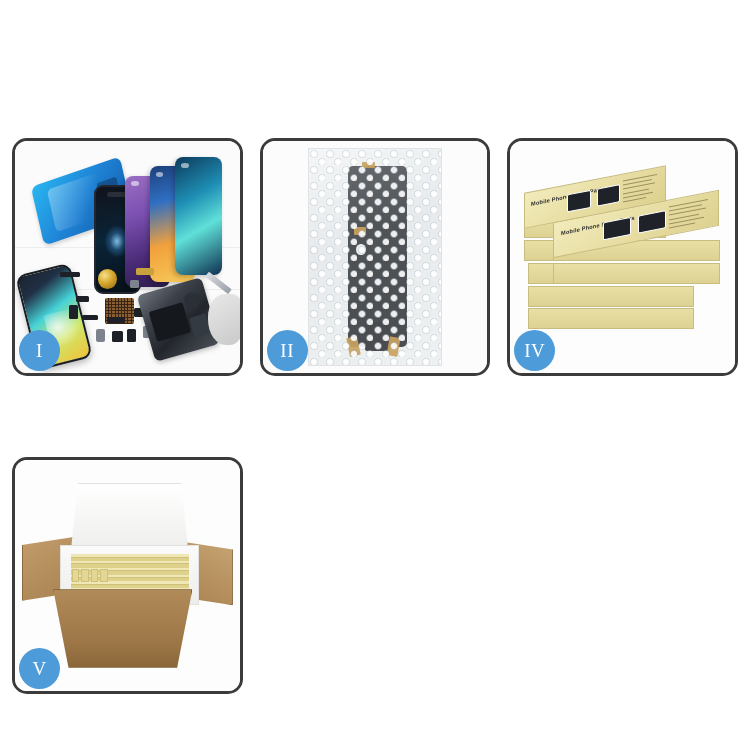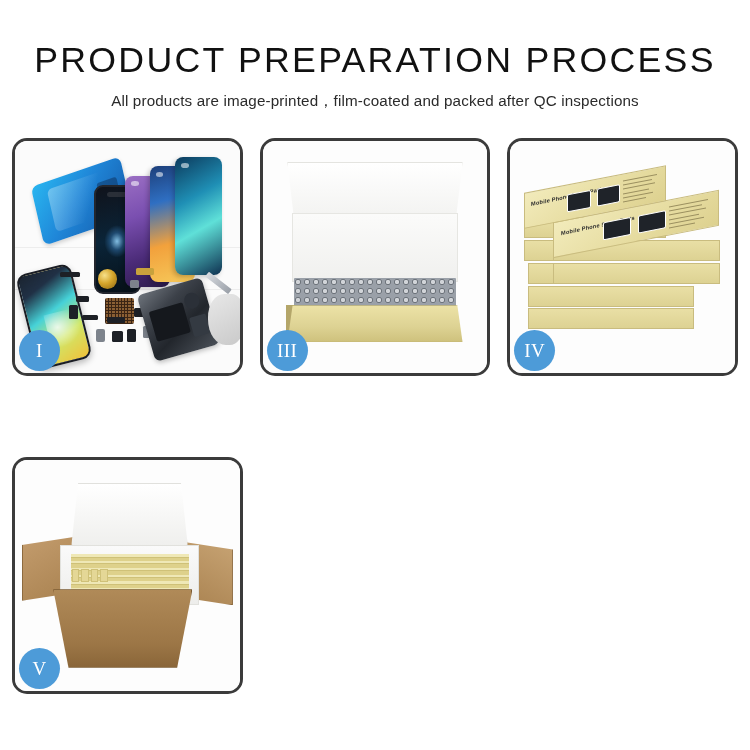--- a/index.html
+++ b/index.html
@@ -326,24 +326,20 @@
   }
   .c6-tape{ position:absolute; background:rgba(146,114,74,.75); }
   .c6-t1{ left:23%; top:35%; width:8%; height:7%; transform:skewY(24deg); }
   .c6-t2{ left:23%; top:70%; width:8%; height:7%; transform:skewY(24deg); }
 </style>
 </head>
 <body>
 
 <div class="page">
 
-  <div class="header">
-    <div class="title">PRODUCT PREPARATION PROCESS</div>
-    <div class="subtitle">All products are image-printed，film-coated and packed after QC inspections</div>
-  </div>
 
   <div class="grid">
 
     <div class="panel">
       <div class="panel-inner p1">
         <div class="band" style="top:46%"></div>
         <div class="band" style="top:64%"></div>
 
         <div class="blue-film">
             <span class="notch"></span>
@@ -387,31 +383,37 @@
           <span class="blk b1"></span>
             <span class="blk b2"></span>
             <span class="blk b3"></span>
         </div>
         <div class="hand"></div>
         <div class="tweezer"></div>
       </div>
       <div class="badge">I</div>
     </div>
 
-
     <div class="panel">
-      <div class="panel-inner p3">
-        <div class="box3-lid"></div>
-        <div class="box3-foam"></div>
-        <div class="box3-bubble"></div>
-        <div class="box3-side"></div>
-        <div class="box3-front"></div>
+      <div class="panel-inner p2">
+        <div class="bubble-bag">
+          <div class="screen-in-bag">
+            <span class="flex"></span>
+          </div>
+          <span class="lens-dot"></span>
+          <span class="tape t1"></span>
+          <span class="tape t2"></span>
+          <span class="tape t3"></span>
+          <span class="tape t4"></span>
+          <div class="bubbles"></div>
+        </div>
       </div>
-      <div class="badge">III</div>
+      <div class="badge">II</div>
     </div>
+
 
     <div class="panel">
       <div class="panel-inner p4">
         <div class="stack">
           <div class="sbox" style="left:2%;  top:76%; width:84%; height:11%;"></div>
           <div class="sbox" style="left:2%;  top:64%; width:84%; height:11%;"></div>
           <div class="sbox" style="left:2%;  top:52%; width:84%; height:11%;"></div>
           <div class="sbox" style="left:0%;  top:40%; width:72%; height:11%;"></div>
           <div class="sbox" style="left:0%;  top:28%; width:72%; height:11%;"></div>
 

